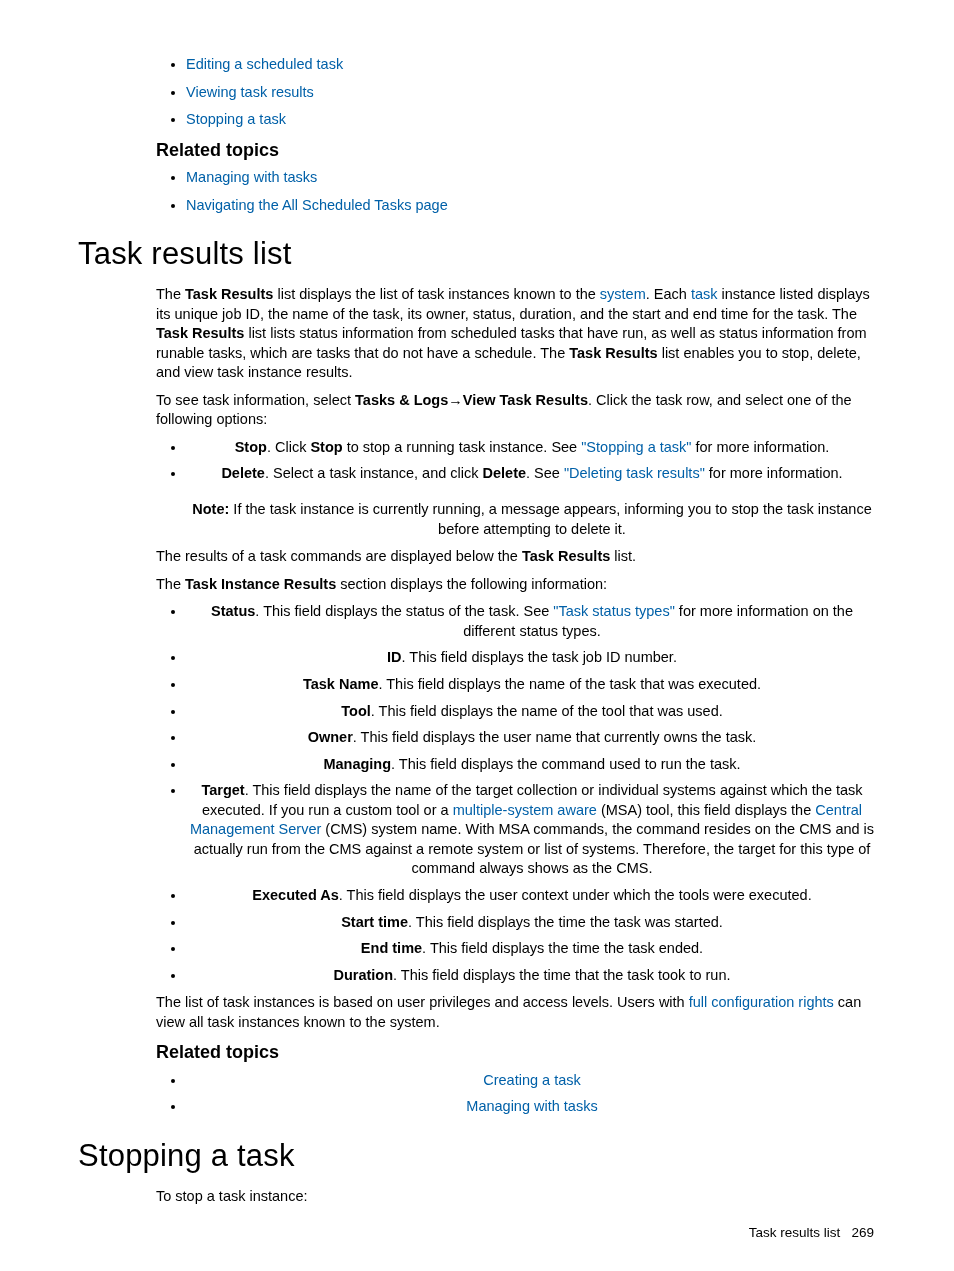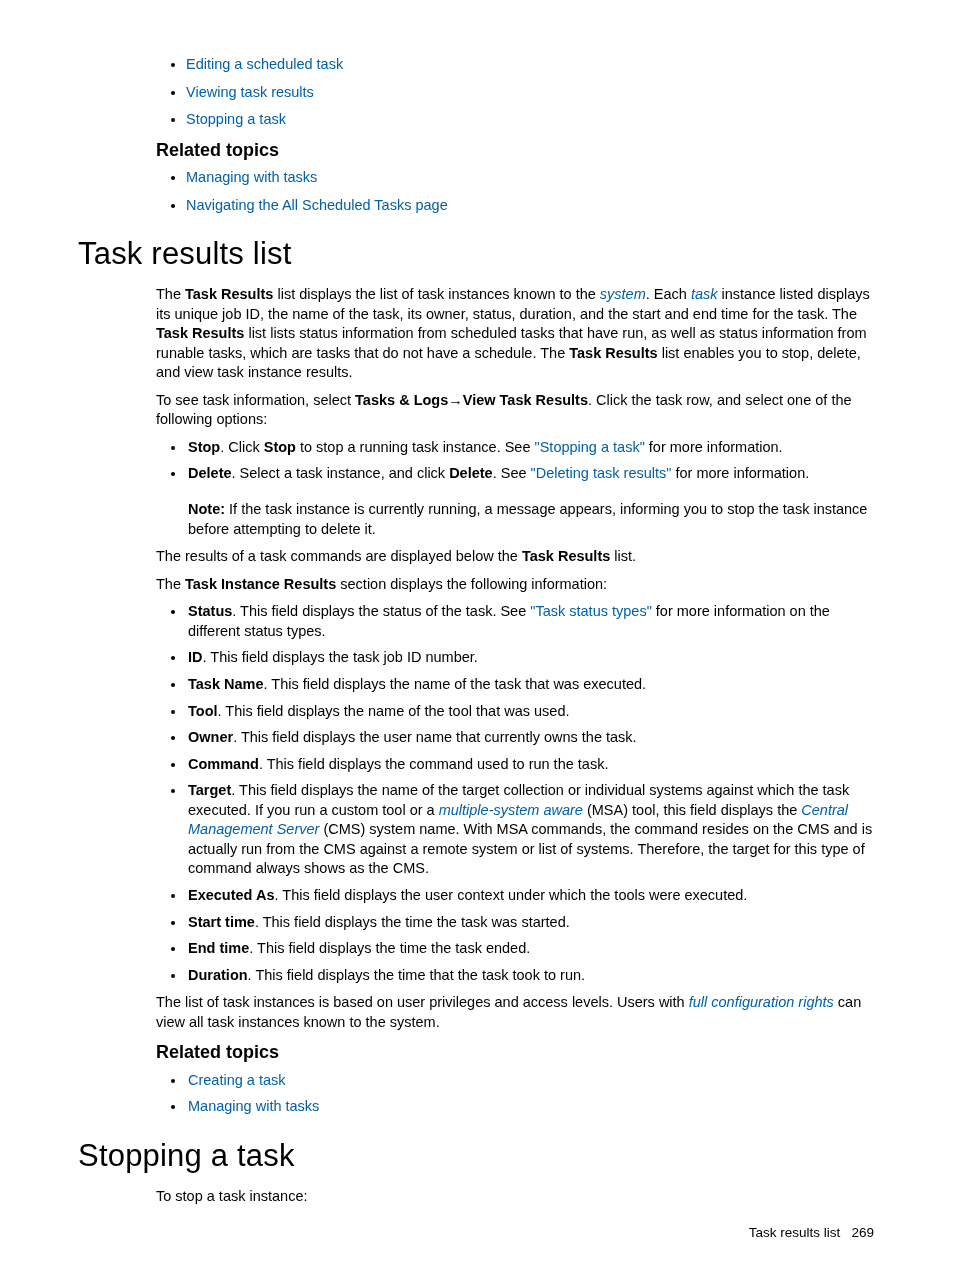--- a/index.html
+++ b/index.html
@@ -42,28 +42,28 @@
   p {
     margin: 8px 0;
   }
   ul.bullets {
     margin: 6px 0;
     padding-left: 30px;
   }
   ul.bullets li {
     margin-bottom: 7px;
     padding-left: 2px;
+    text-align: center;
   }
   .link {
     color: #0060a8;
     text-decoration: none;
   }
   .glossary {
     color: #0060a8;
-    font-style: italic;
   }
   .bold {
     font-weight: bold;
   }
   .note {
     margin-top: 16px;
   }
   .footer {
     margin-top: 18px;
     text-align: right;
@@ -133,21 +133,21 @@
       <li>
         <span class="bold">Task Name</span><span>. This field displays the name of the task that was executed.</span>
       </li>
       <li>
         <span class="bold">Tool</span><span>. This field displays the name of the tool that was used.</span>
       </li>
       <li>
         <span class="bold">Owner</span><span>. This field displays the user name that currently owns the task.</span>
       </li>
       <li>
-        <span class="bold">Command</span><span>. This field displays the command used to run the task.</span>
+        <span class="bold">Managing</span><span>. This field displays the command used to run the task.</span>
       </li>
       <li>
         <span class="bold">Target</span><span>. This field displays the name of the target collection or individual systems against which the task executed. If you run a custom tool or a </span><span class="glossary">multiple-system aware</span><span> (MSA) tool, this field displays the </span><span class="glossary">Central Management Server</span><span> (CMS) system name. With MSA commands, the command resides on the CMS and is actually run from the CMS against a remote system or list of systems. Therefore, the target for this type of command always shows as the CMS.</span>
       </li>
       <li>
         <span class="bold">Executed As</span><span>. This field displays the user context under which the tools were executed.</span>
       </li>
       <li>
         <span class="bold">Start time</span><span>. This field displays the time the task was started.</span>
       </li>

